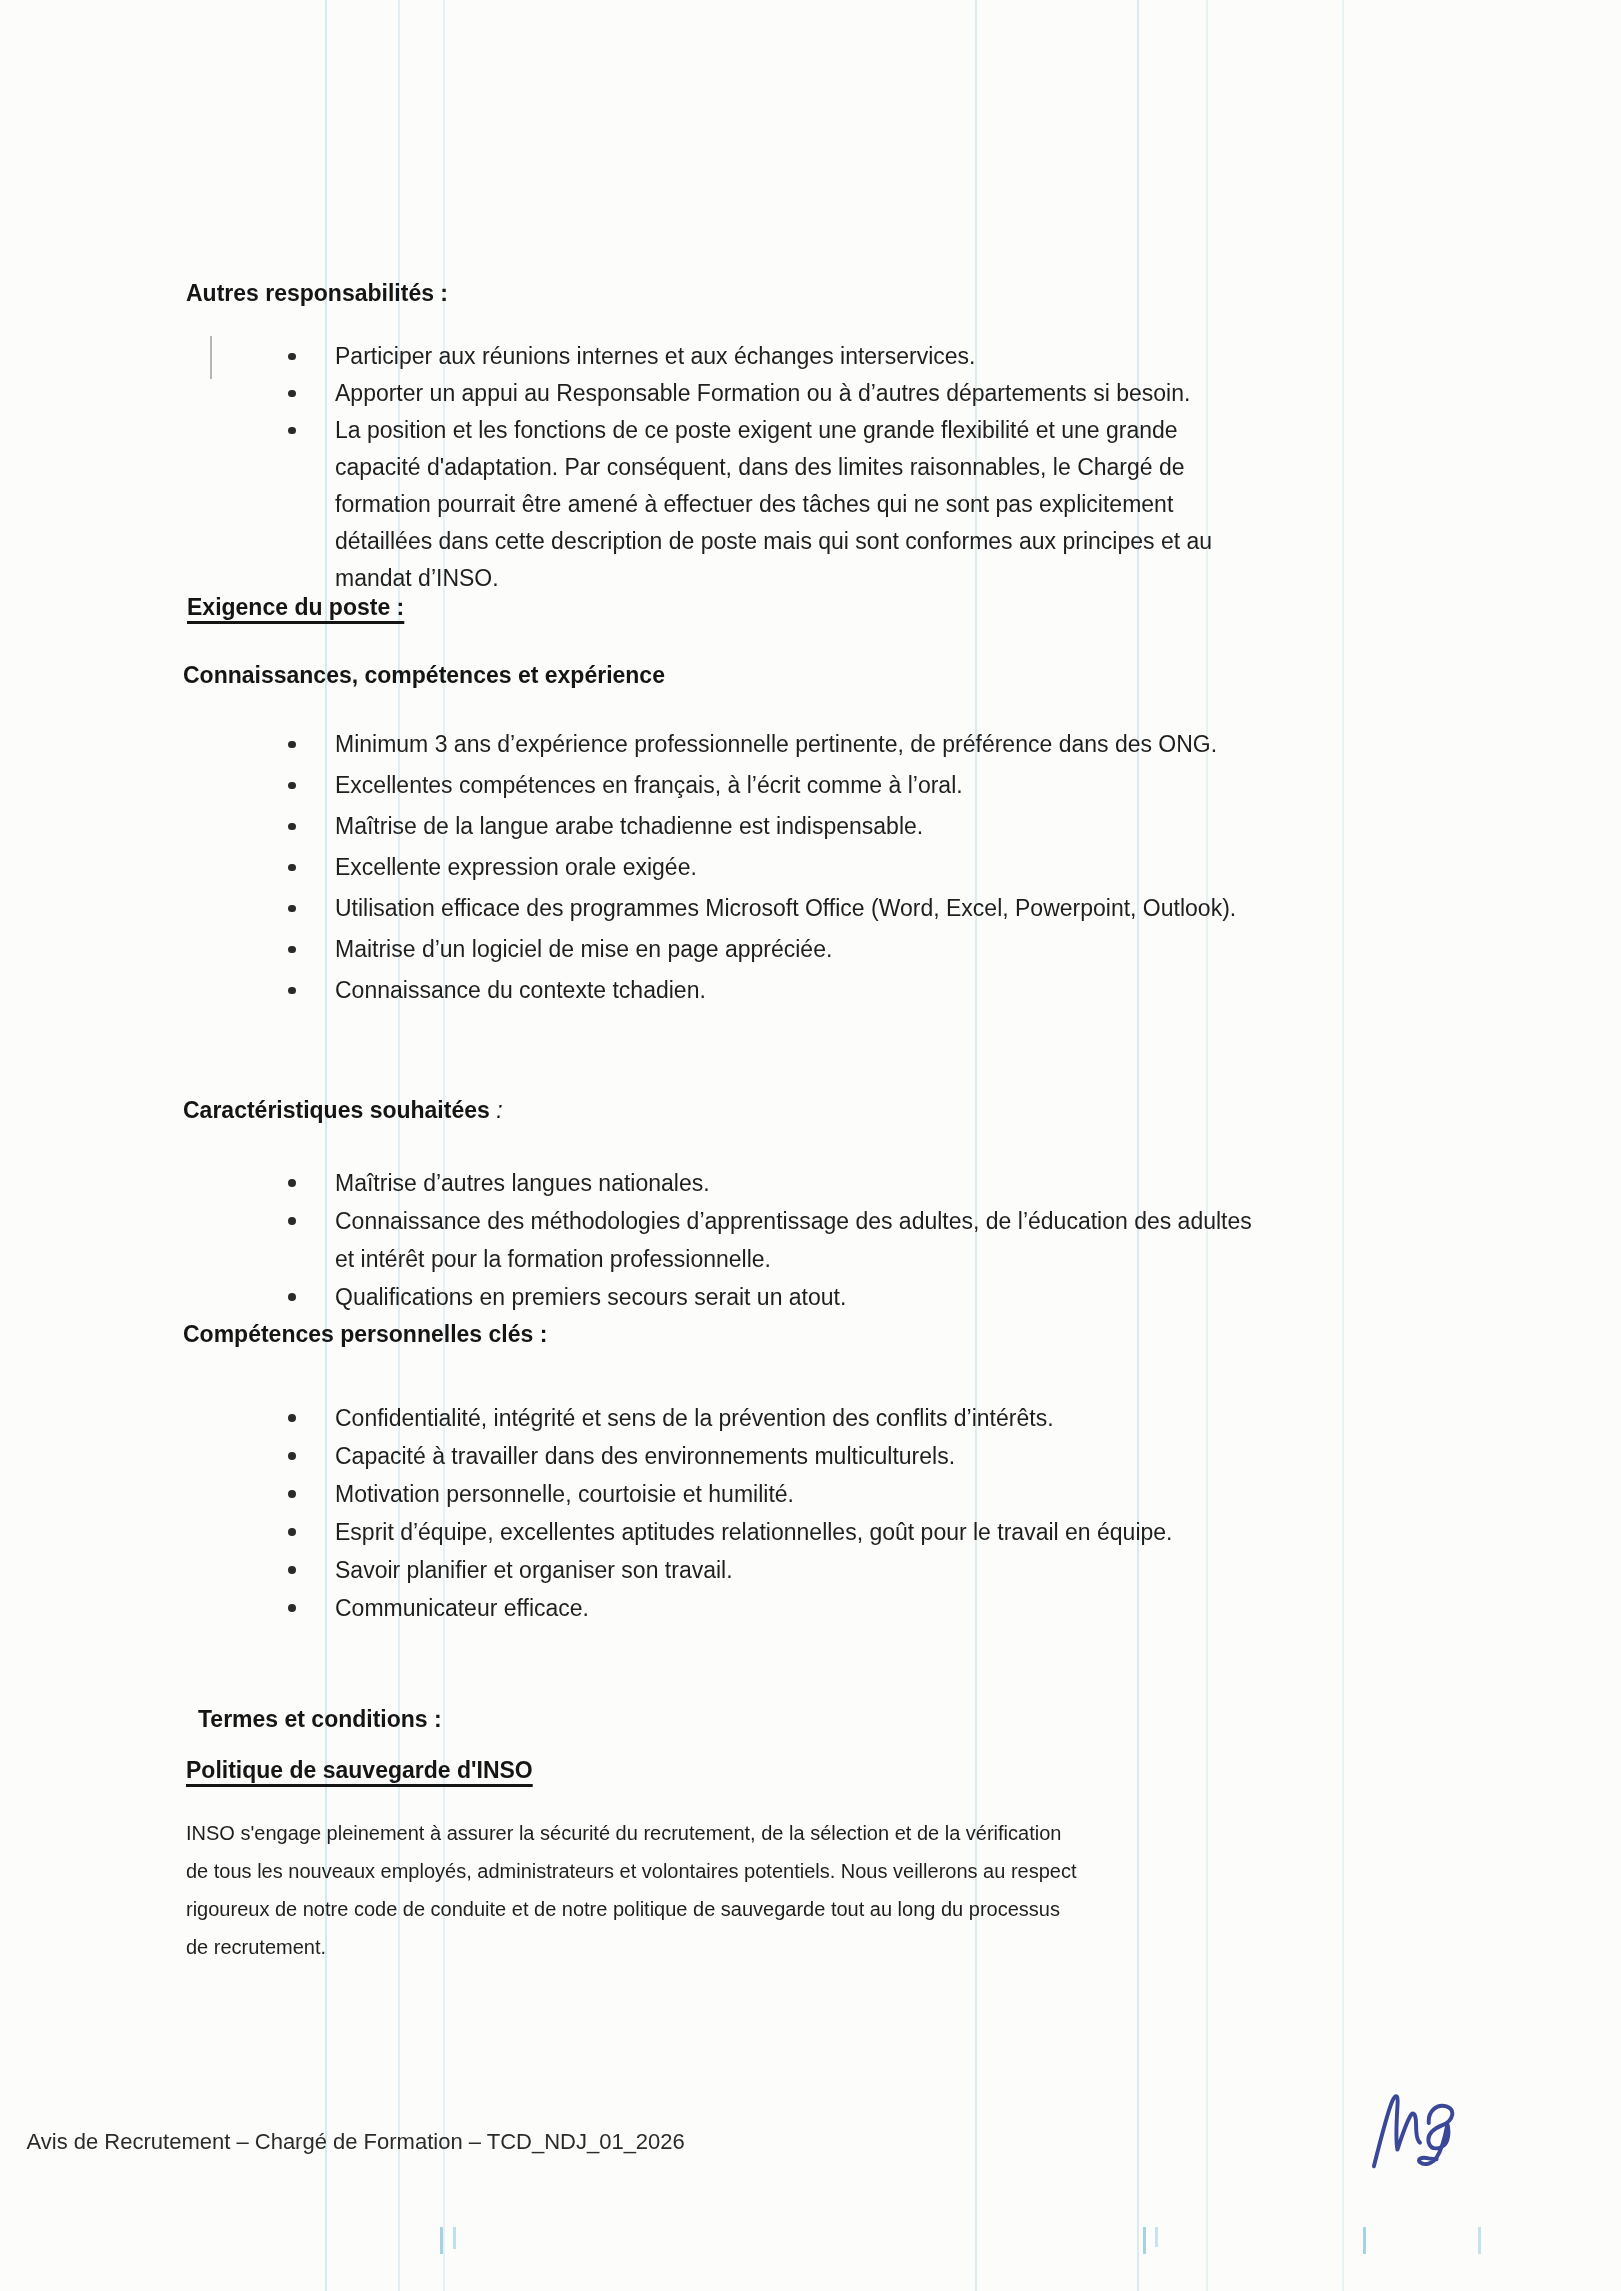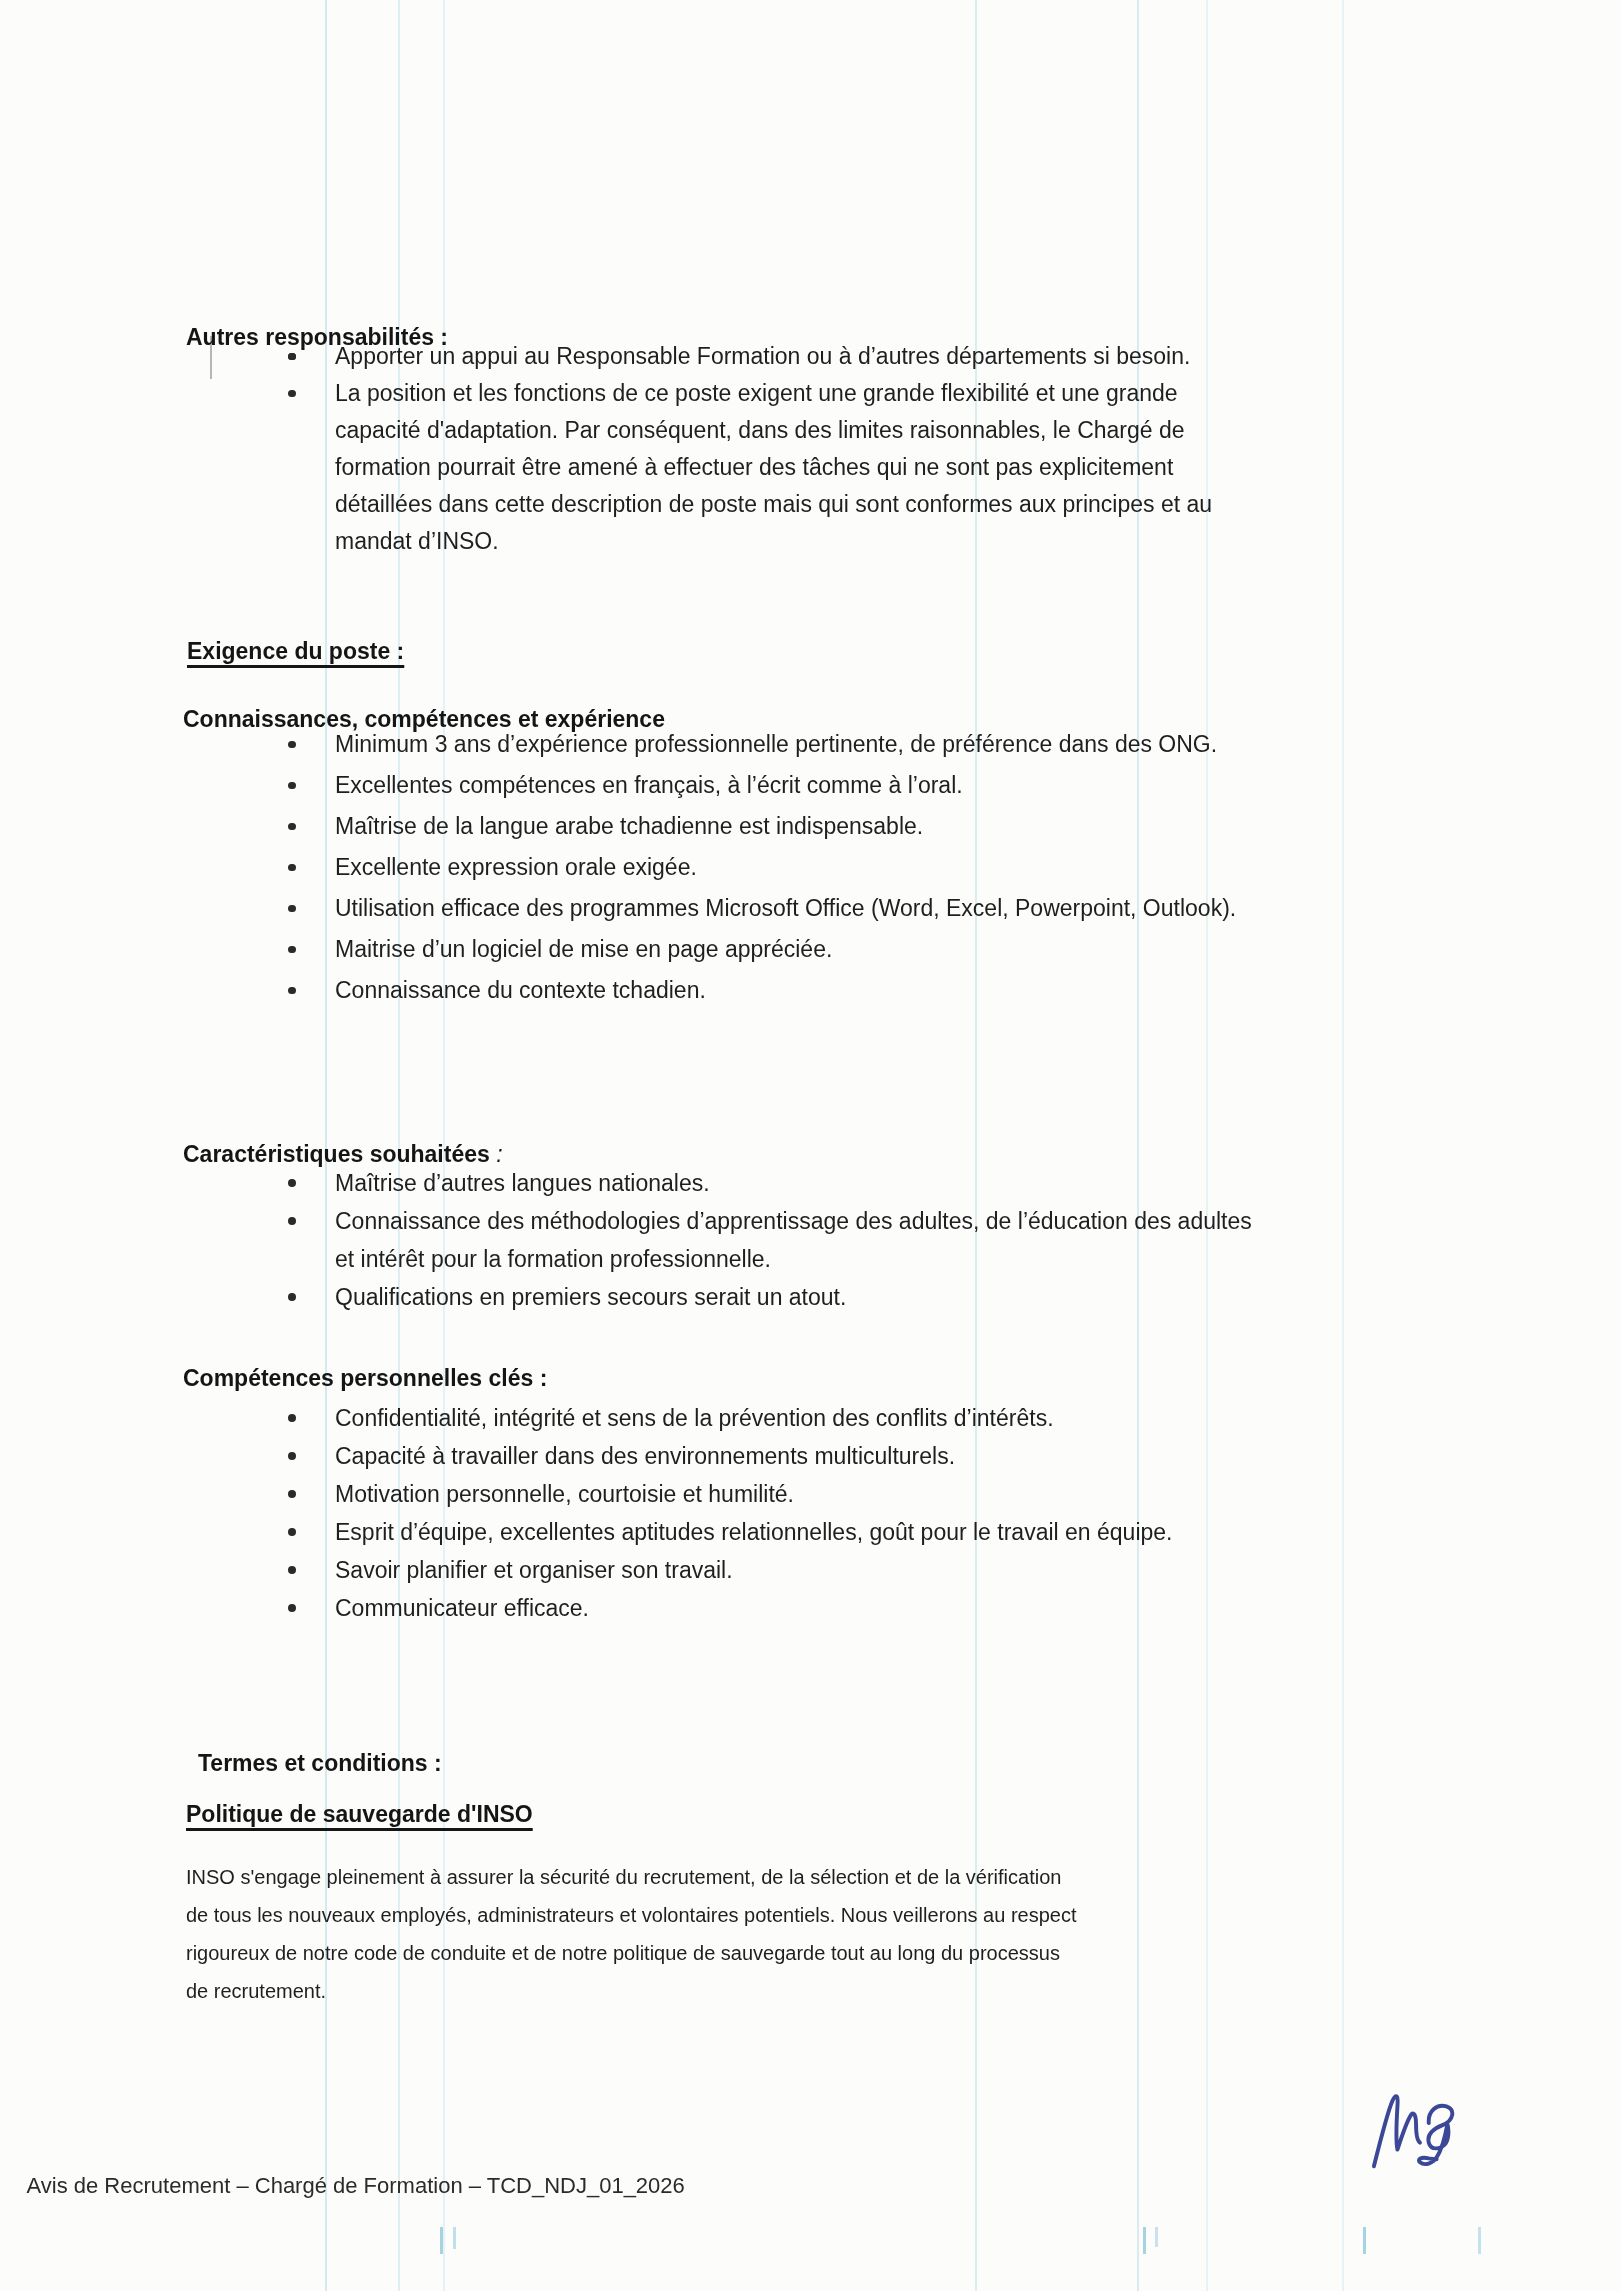--- a/index.html
+++ b/index.html
@@ -22,21 +22,21 @@
   .vl-g{left:1342px;background:rgba(110,185,210,0.13);}
   .tick{position:absolute;width:2.9px;height:27.4px;top:2227px;pointer-events:none;background:rgba(80,170,205,0.5);}
   .tk-1{left:440px;}
   .tk-2{left:453px;height:21.6px;opacity:.7;}
   .tk-3{left:1143px;}
   .tk-4{left:1155px;height:19.6px;opacity:.6;}
   .tk-5{left:1363px;}
   .tk-6{left:1478px;opacity:.65;}
   .grayseg{position:absolute;left:210px;top:336px;width:2px;height:43px;background:rgba(120,125,130,0.55);}
 
-  .sec{position:absolute;white-space:nowrap;margin-top:44px;}
+  .sec{position:absolute;white-space:nowrap;}
   .hd{font-weight:700;font-size:23px;line-height:29px;color:#151515;}
   .hd-ul{text-decoration:underline;text-decoration-thickness:2.5px;text-underline-offset:5.9px;}
   .colon-it{font-style:italic;font-weight:400;}
 
   .sec-autres{top:279px;left:186px;}
   .sec-exigence{top:593px;left:187px;}
   .sec-connaissances{top:661px;left:183px;}
   .sec-caracteristiques{top:1096px;left:183px;}
   .sec-competences{top:1320px;left:183px;}
   .sec-termes{top:1705px;left:198px;}
@@ -77,21 +77,21 @@
   <div class="tick tk-2"></div>
   <div class="tick tk-3"></div>
   <div class="tick tk-4"></div>
   <div class="tick tk-5"></div>
   <div class="tick tk-6"></div>
   <div class="grayseg"></div>
 
   <div class="sec sec-autres hd">Autres responsabilités :</div>
 
   <div class="blist list-1">
-      <div class="bitem"><span class="dot"></span></div>
+      <div class="bitem"><span class="dot"></span><span>Participer aux réunions internes et aux échanges interservices.</span></div>
       <div class="bitem"><span class="dot"></span><span>Apporter un appui au Responsable Formation ou à d’autres départements si besoin.</span></div>
       <div class="bitem"><span class="dot"></span><span>La position et les fonctions de ce poste exigent une grande flexibilité et une grande<br>capacité d'adaptation. Par conséquent, dans des limites raisonnables, le Chargé de<br>formation pourrait être amené à effectuer des tâches qui ne sont pas explicitement<br>détaillées dans cette description de poste mais qui sont conformes aux principes et au<br>mandat d’INSO.</span></div>
     </div>
 
   <div class="sec sec-exigence hd hd-ul">Exigence du poste :</div>
 
   <div class="sec sec-connaissances hd">Connaissances, compétences et expérience</div>
 
   <div class="blist list-2">
       <div class="bitem"><span class="dot"></span><span>Minimum 3 ans d’expérience professionnelle pertinente, de préférence dans des ONG.</span></div>

